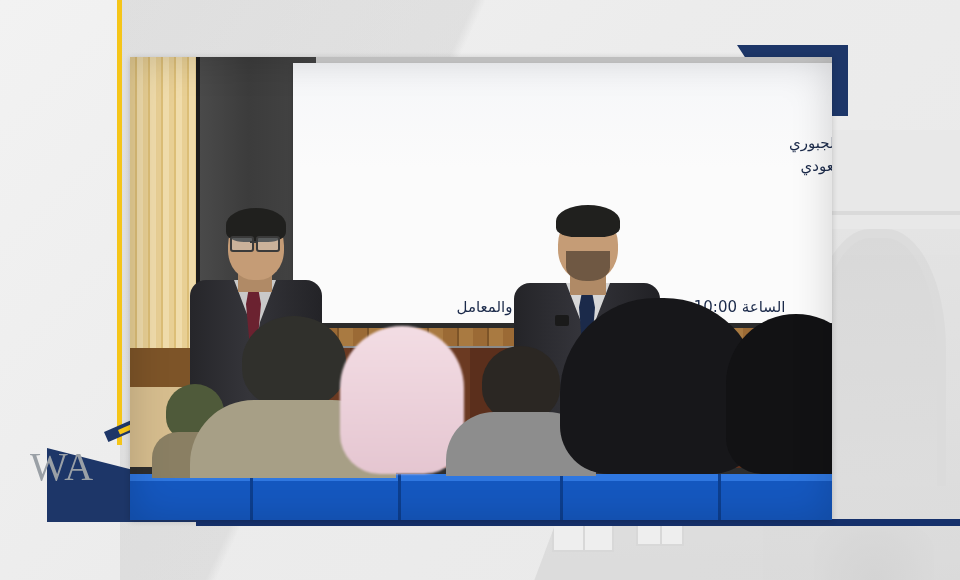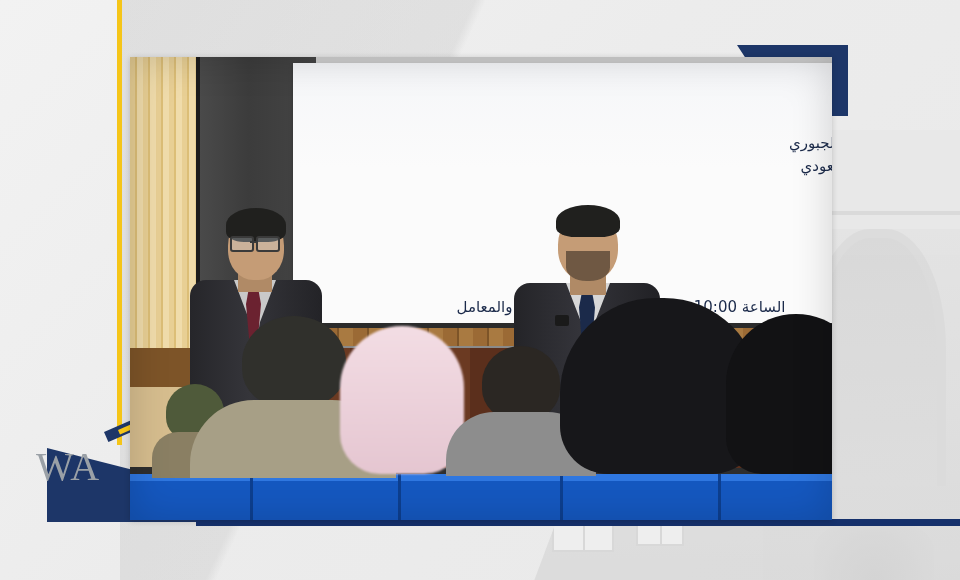--- a/index.html
+++ b/index.html
@@ -65,21 +65,21 @@
   .navy-bracket{
     position:absolute;left:737px;top:45px;width:111px;height:71px;background:#1d3668;
     -webkit-clip-path:polygon(0 0,100% 0,100% 100%,78% 100%,78% 31%,13% 31%);
             clip-path:polygon(0 0,100% 0,100% 100%,78% 100%,78% 31%,13% 31%);
   }
 
   
   .logo{position:absolute;left:30px;top:452px;width:96px;line-height:.86;
     color:#9aa0a6;font-family:"Liberation Serif", serif;font-weight:400;letter-spacing:1px;}
   .logo span{display:block;font-size:40px;}
-  .logo .l2{margin-top:-2px;margin-left:6px;}
+  .logo .l2{margin-top:-2px;}
 
   
   .photo{
     position:absolute;left:130px;top:57px;width:702px;height:463px;overflow:hidden;
     background:#2e2e2e;box-shadow:0 1px 6px rgba(0,0,0,.18);
   }
   .ph{position:absolute;}
 
   
   .wood-left{left:0;top:0;width:72px;height:330px;

